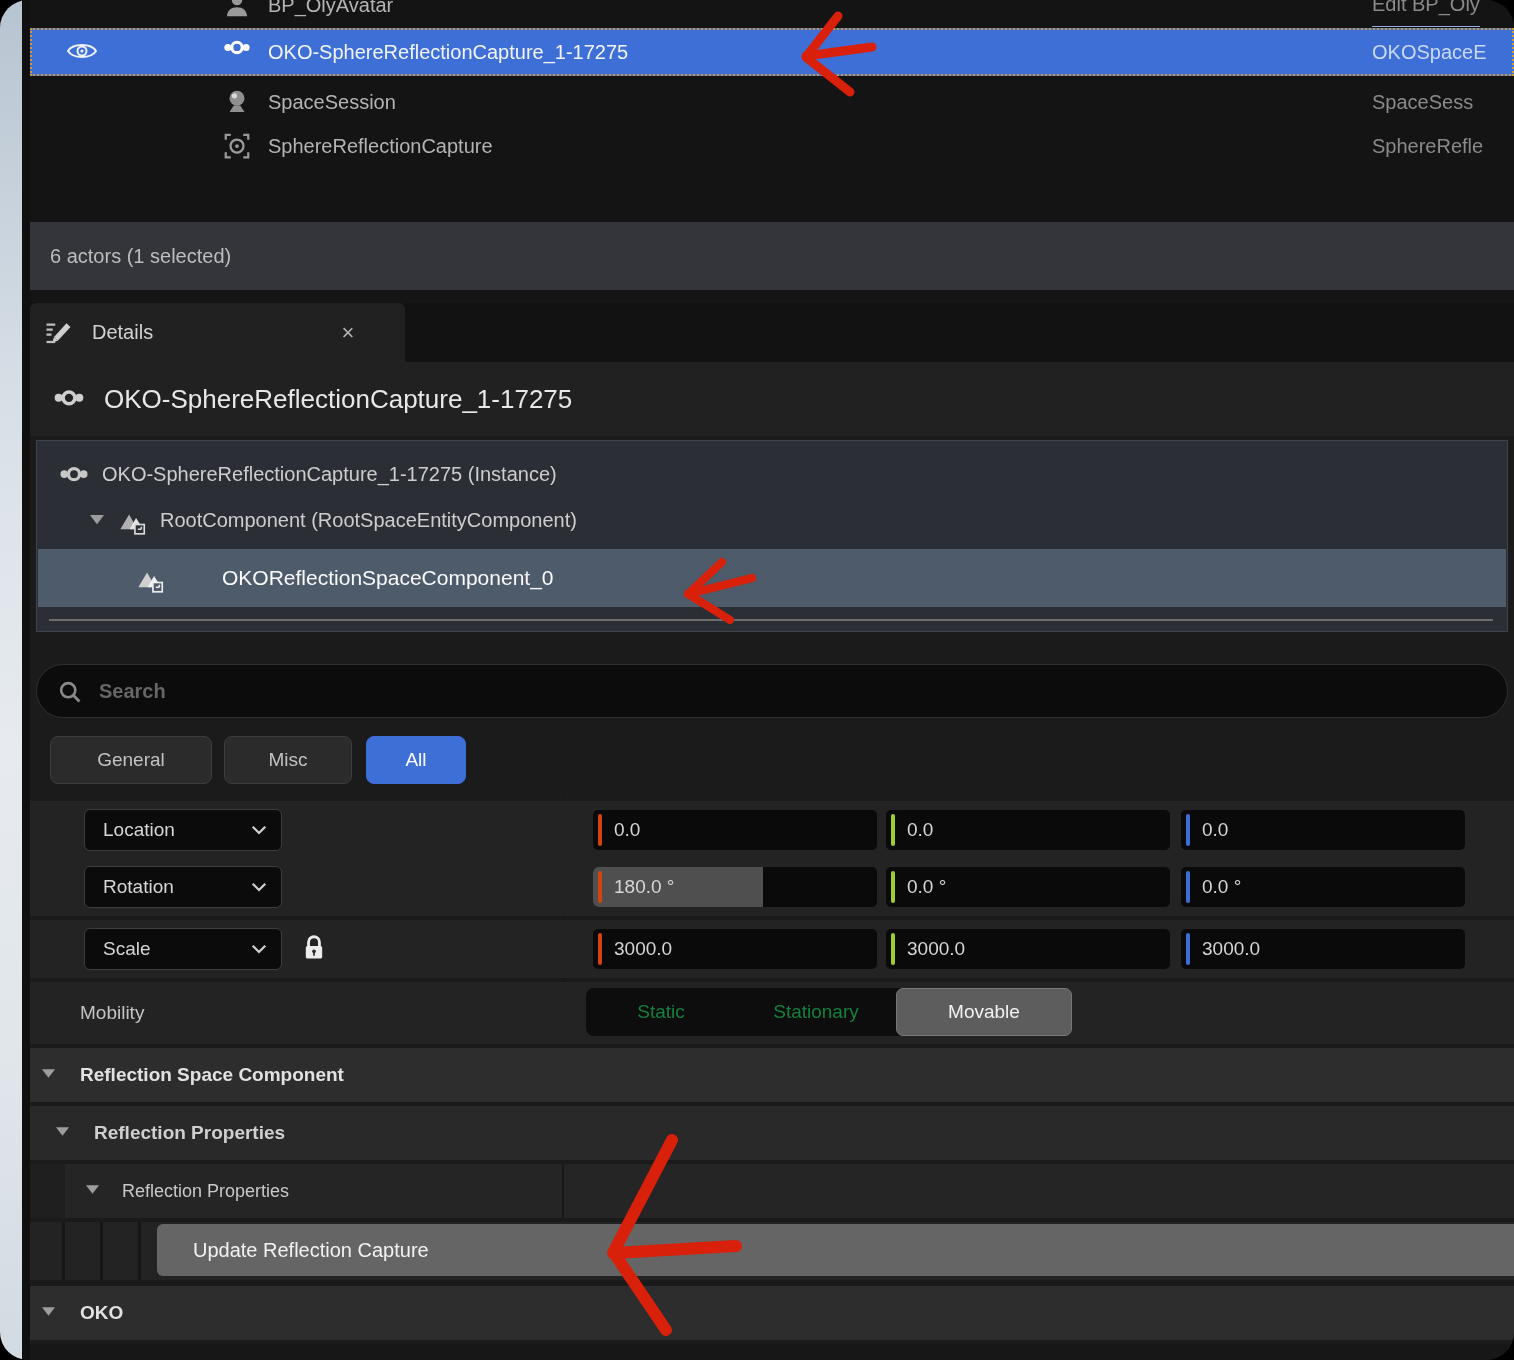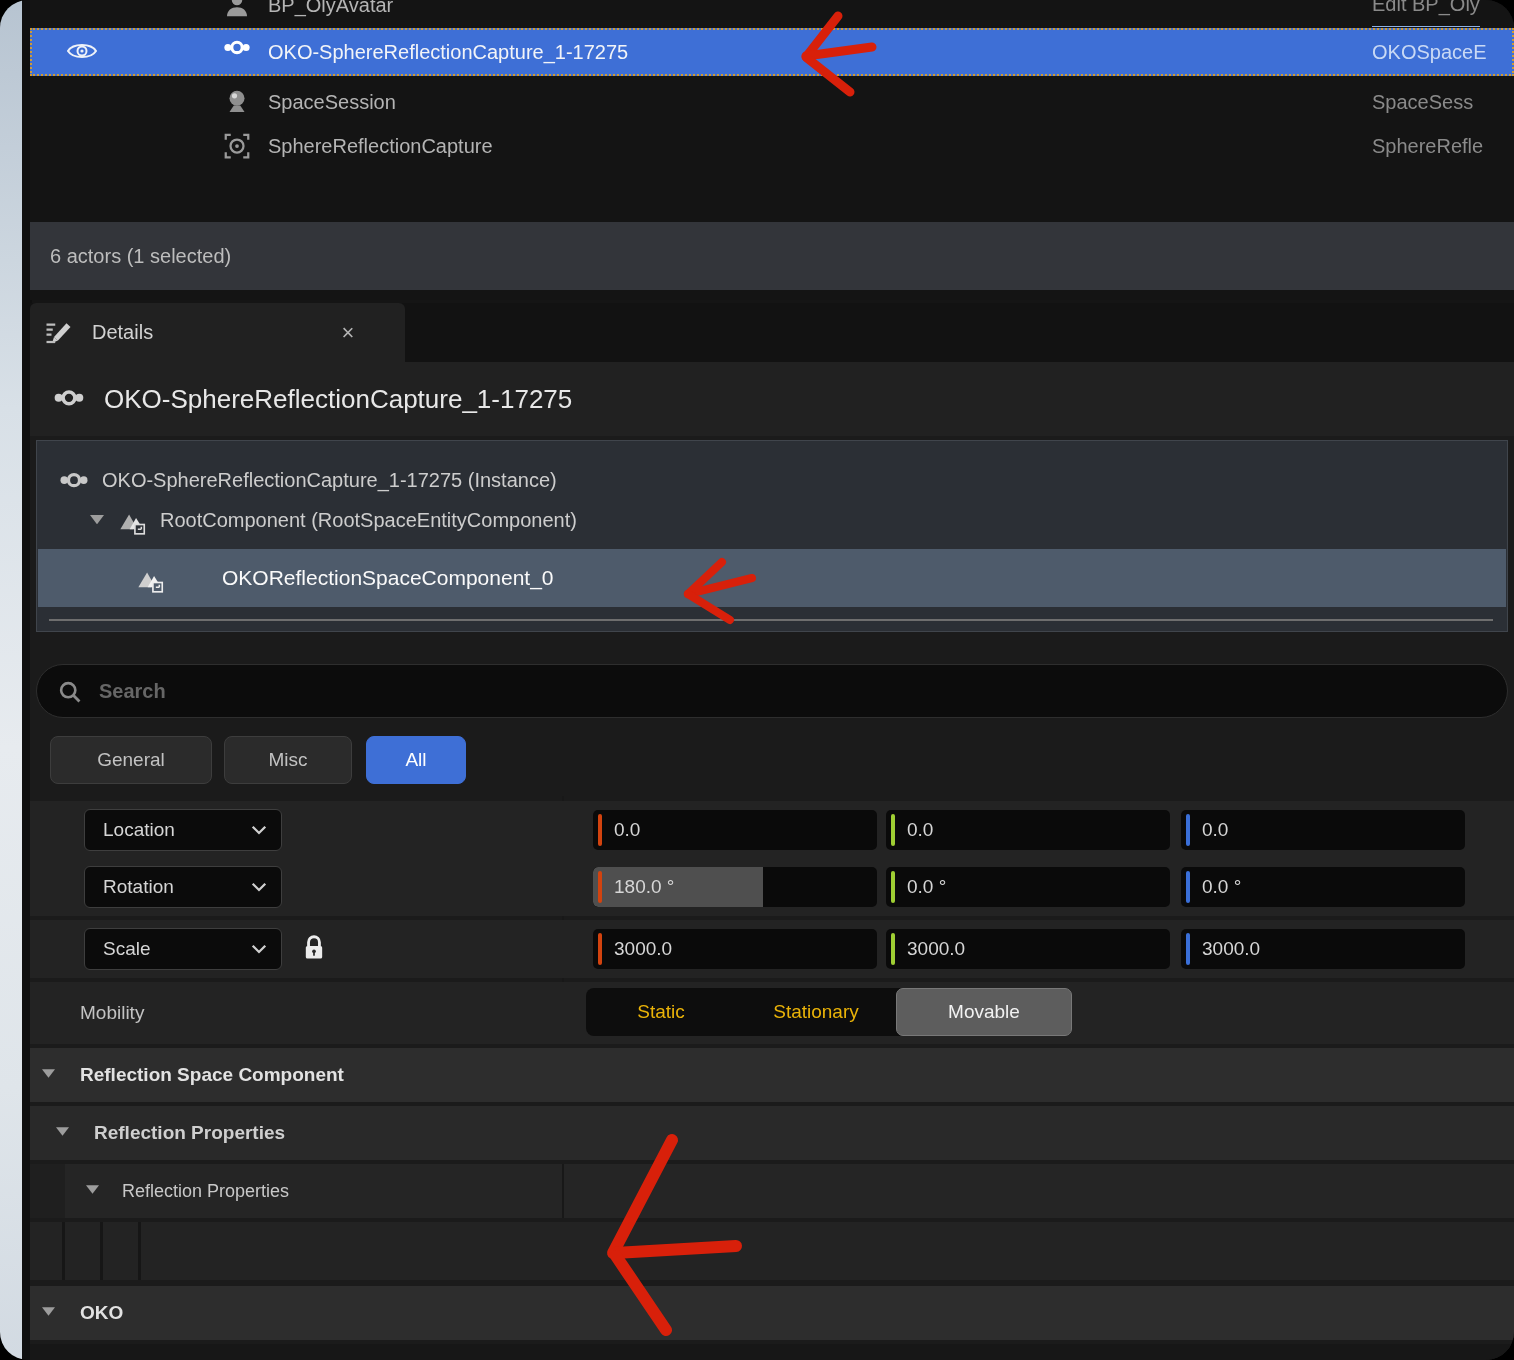--- a/index.html
+++ b/index.html
@@ -82,21 +82,21 @@
   .vfield { position:absolute; top:9px; width:284px; height:40px; background:#0a0a0a; border-radius:5px; overflow:hidden; }
   .vfield .fill { position:absolute; left:0; top:0; height:100%; width:60%; background:#4f4f4f; border-radius:5px 0 0 5px; }
   .vfield .accent { position:absolute; left:5px; top:4px; bottom:4px; width:4px; border-radius:2px; }
   .vfield .fval { position:absolute; left:21px; top:0; height:100%; display:flex; align-items:center; font-size:19px; color:#d6d6d6; }
   .fx { left:563px; } .fy { left:856px; } .fz { left:1151px; }
   .ax { background:#d2430f; } .ay { background:#9fce33; } .az { background:#3a6fd8; }
 
   .lock { position:absolute; left:272px; top:14px; width:24px; height:30px; }
 
   .mob-ctl { position:absolute; left:556px; top:6px; width:486px; height:48px; background:#0d0d0d; border-radius:8px; display:flex; }
-  .mob-seg { height:100%; display:flex; align-items:center; justify-content:center; font-size:19px; color:#eab308; }
+  .mob-seg { height:100%; display:flex; align-items:center; justify-content:center; font-size:19px; color:#15803d; }
   .mob-sel { background:#5d5d5d; border-radius:7px; color:#f2f2f2; border:1px solid #787878; }
 
   .section { position:absolute; left:0; width:1484px; height:54px; }
   .section .tri { position:absolute; top:21px; width:13px; height:9px; }
   .section .stitle { position:absolute; top:0; height:100%; display:flex; align-items:center; color:#e2e2e2; font-size:19px; font-weight:bold; }
   .tri svg { display:block; width:100%; height:100%; }
 
   .rail { position:absolute; top:0; width:3px; height:100%; background:#161616; }
   .upd-btn { position:absolute; left:127px; top:2px; width:1357px; height:52px; background:#656565;
     border-radius:6px 0 0 6px; display:flex; align-items:center; font-size:20px; color:#f2f2f2; padding-left:36px; }
@@ -199,21 +199,21 @@
         <svg viewBox="0 0 23 16">
             <circle cx="4.5" cy="8" r="2.7" fill="#cfcfcf"></circle>
             <circle cx="11.5" cy="8" r="4" fill="none" stroke="#cfcfcf" stroke-width="2.4"></circle>
             <circle cx="18.5" cy="8" r="2.7" fill="#cfcfcf"></circle>
           </svg>
       </span>
       <span class="htitle">OKO-SphereReflectionCapture_1-17275</span>
     </div>
 
     <div class="tree">
-      <div class="tree-row" style="top:16px;padding-left:44px;">
+      <div class="tree-row" style="top:10px;padding-left:44px;">
         <span class="ticon" style="left:20px; width:32px; height:22px;">
           <svg viewBox="0 0 23 16">
               <circle cx="4.5" cy="8" r="2.7" fill="#c8c8c8"></circle>
               <circle cx="11.5" cy="8" r="4" fill="none" stroke="#c8c8c8" stroke-width="2.4"></circle>
               <circle cx="18.5" cy="8" r="2.7" fill="#c8c8c8"></circle>
             </svg>
         </span>
         <span class="tlabel" style="left:64px;">OKO-SphereReflectionCapture_1-17275 (Instance)</span>
       </div>
       <div class="tree-row" style="top:56px;">
@@ -375,20 +375,21 @@
             <path d="M0,0 H12 L6,8 Z" fill="#9d9d9d"></path>
           </svg>
         </span>
       <span class="stitle" style="left:92px; color:#c8c8c8; font-weight:normal; font-size:18px;">Reflection Properties</span>
     </div>
 
     <div class="section" style="top:860px; height:58px; background:#232323;">
       <span class="rail" style="left:32px;"></span>
       <span class="rail" style="left:70px;"></span>
       <span class="rail" style="left:108px;"></span>
+      <div class="upd-btn">Update Reflection Capture</div>
     </div>
 
     <div class="section" style="top:924px; background:#2d2d2d;">
       <span class="tri" style="left:12px;">
           <svg viewBox="0 0 12 8">
             <path d="M0,0 H12 L6,8 Z" fill="#9d9d9d"></path>
           </svg>
         </span>
       <span class="stitle" style="left:50px;">OKO</span>
     </div>

